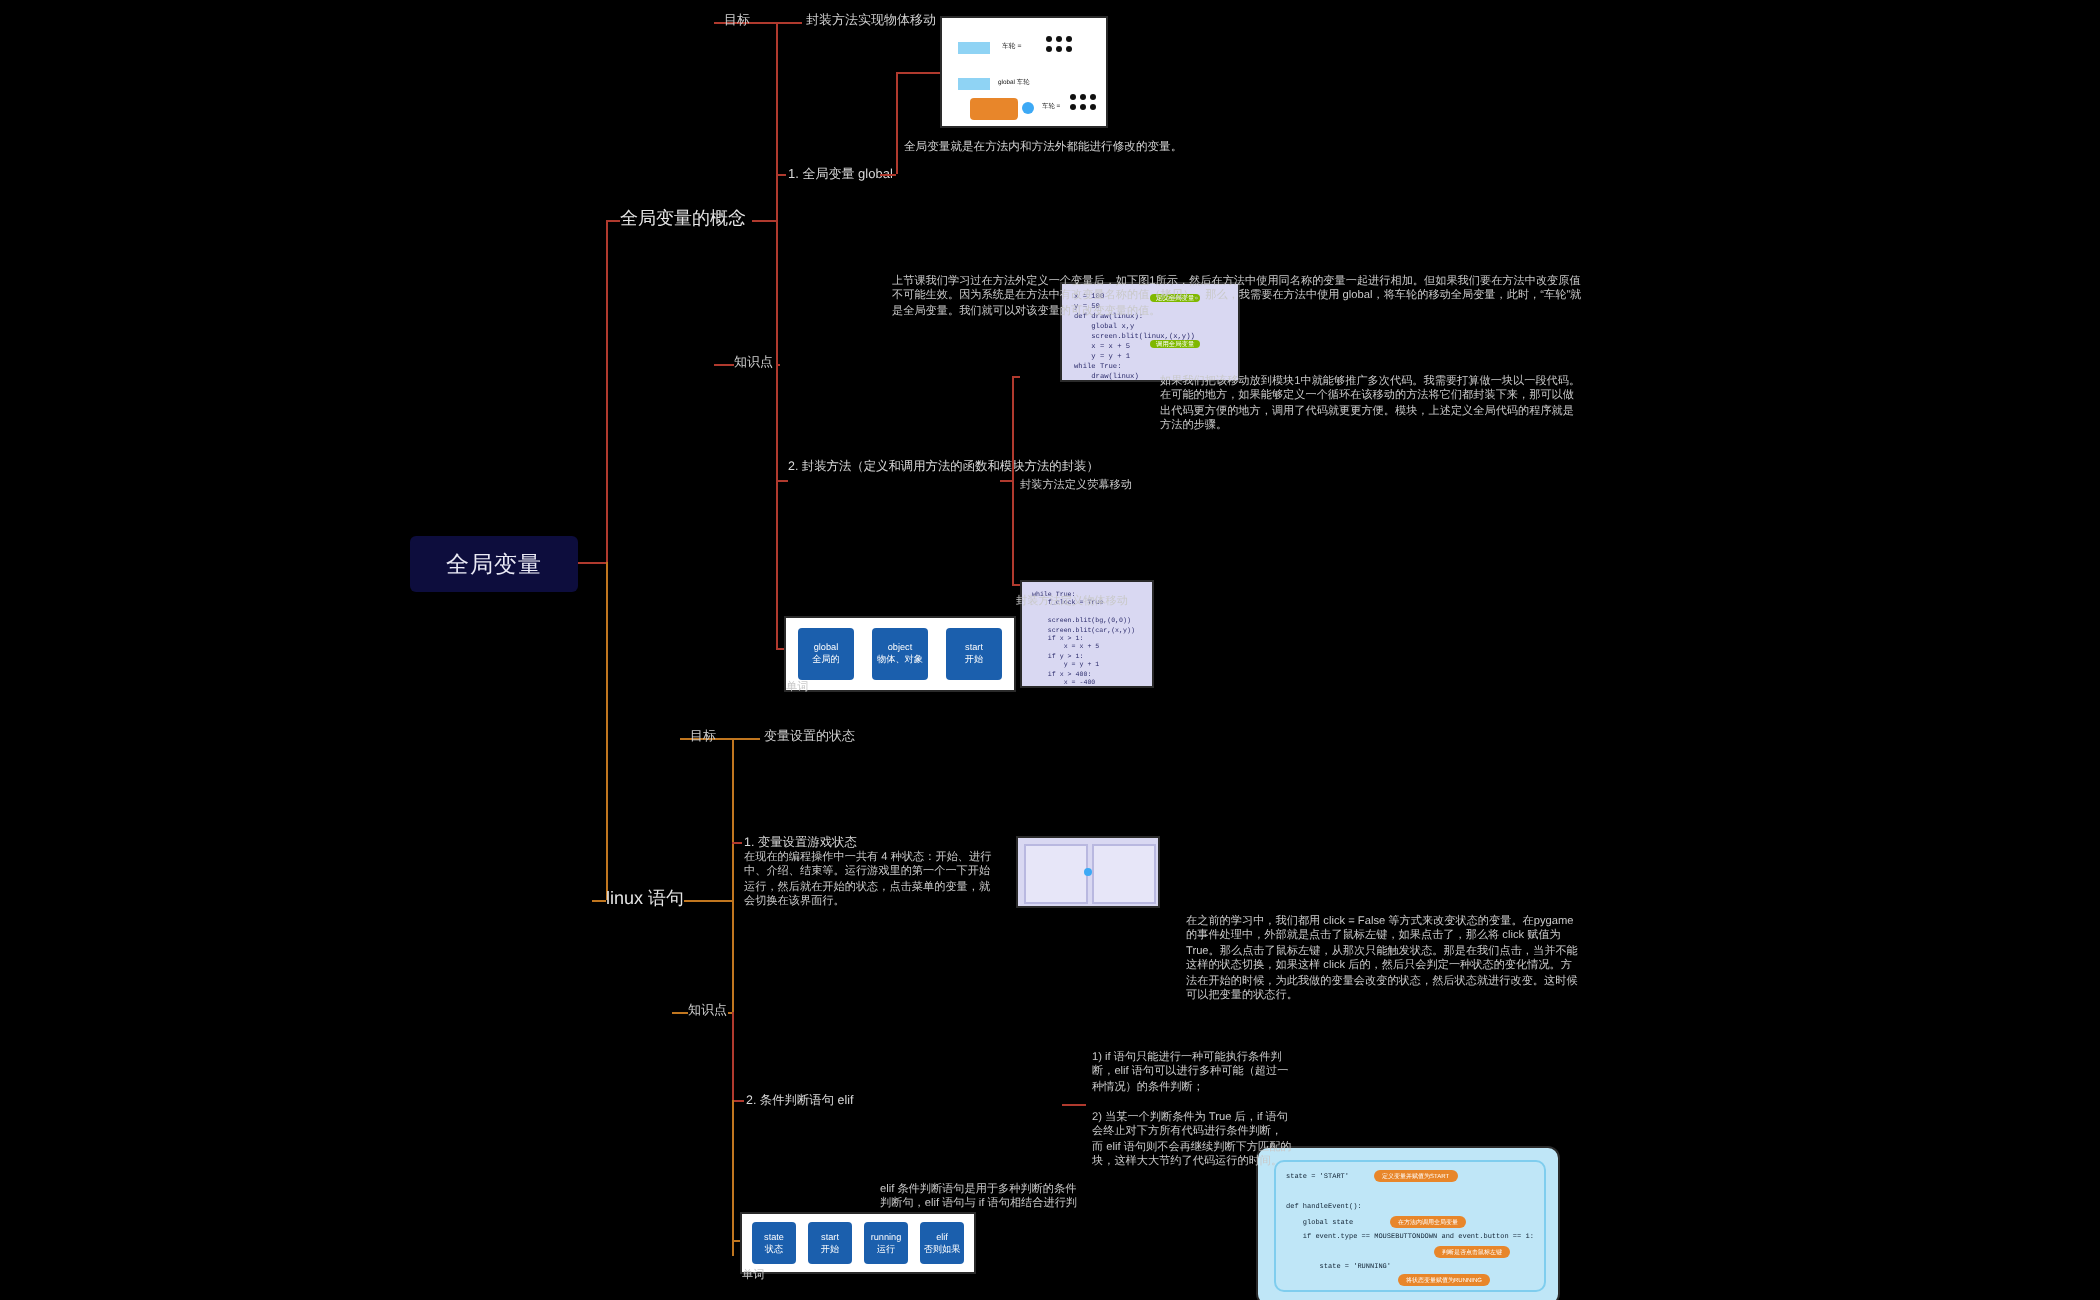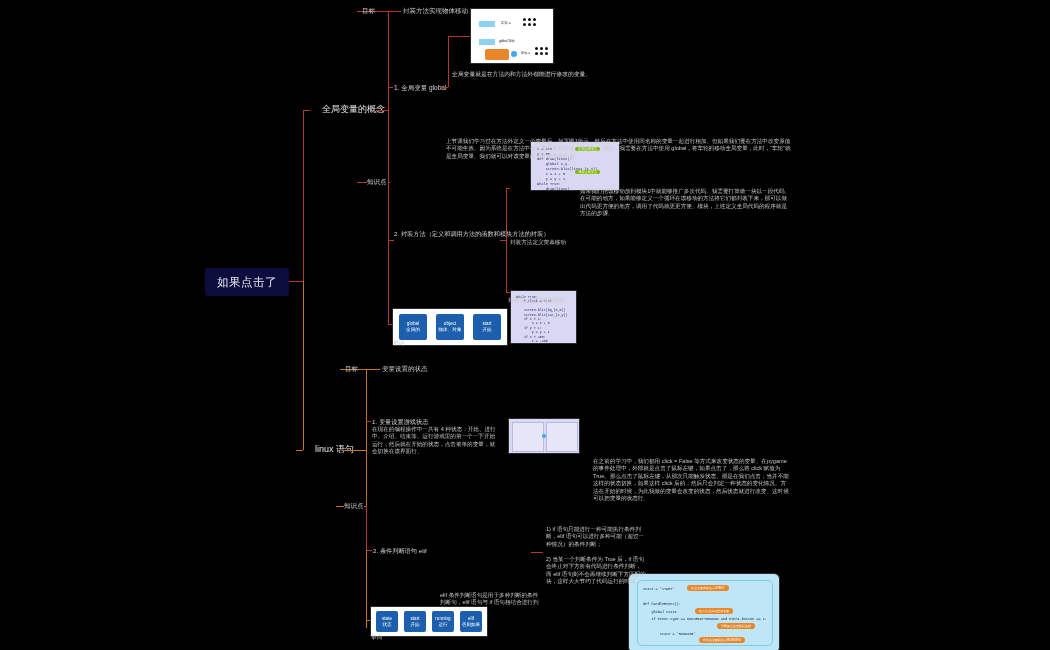--- a/index.html
+++ b/index.html
@@ -20,21 +20,21 @@
   .ln{position:absolute;background:#b03a2e;}
   .ln.h{height:1px;}
   .ln.v{width:1px;}
   .ln.orange{background:#c0761f;}
 
   
   .blabel{
     font-size:8.5px;color:#d8d8d8;white-space:nowrap;
     line-height:11px;
   }
-  .blabel.big{font-size:9px;color:#e6e6e6;margin-left:12px;}
+  .blabel.big{font-size:9px;color:#e6e6e6;}
   .blabel.tiny{font-size:6.5px;color:#cfcfcf;}
   .blabel.para{
     white-space:normal;font-size:5.6px;line-height:7.4px;color:#c9c9c9;
   }
 
   
   .thumb{border:1px solid #2a2a2a;background:#fff;overflow:hidden;position:relative;}
 
   .caption{font-size:5.6px;color:#c9c9c9;white-space:nowrap;}
 
@@ -64,21 +64,21 @@
   .dot{width:3px;height:3px;border-radius:50%;background:#111;}
 
   .minibox{background:#8fd3f4;}
 </style>
 </head>
 <body>
 
 <div id="stage">
 
   <div class="abs center-node">
-    <span>如果点击了</span>
+    <span>全局变量</span>
   </div>
 
   <div class="ln h abs" style="left:289px;top:281px;width:14px;"></div>
 
   <div class="ln v abs" style="left:303px;top:110px;height:172px;"></div>
   <div class="ln v abs orange" style="left:303px;top:281px;height:169px;"></div>
 
   <div class="abs blabel big" style="left:310px;top:104px;">全局变量的概念</div>
   <div class="ln h abs" style="left:303px;top:110px;width:7px;"></div>
   <div class="ln h abs" style="left:376px;top:110px;width:12px;"></div>

